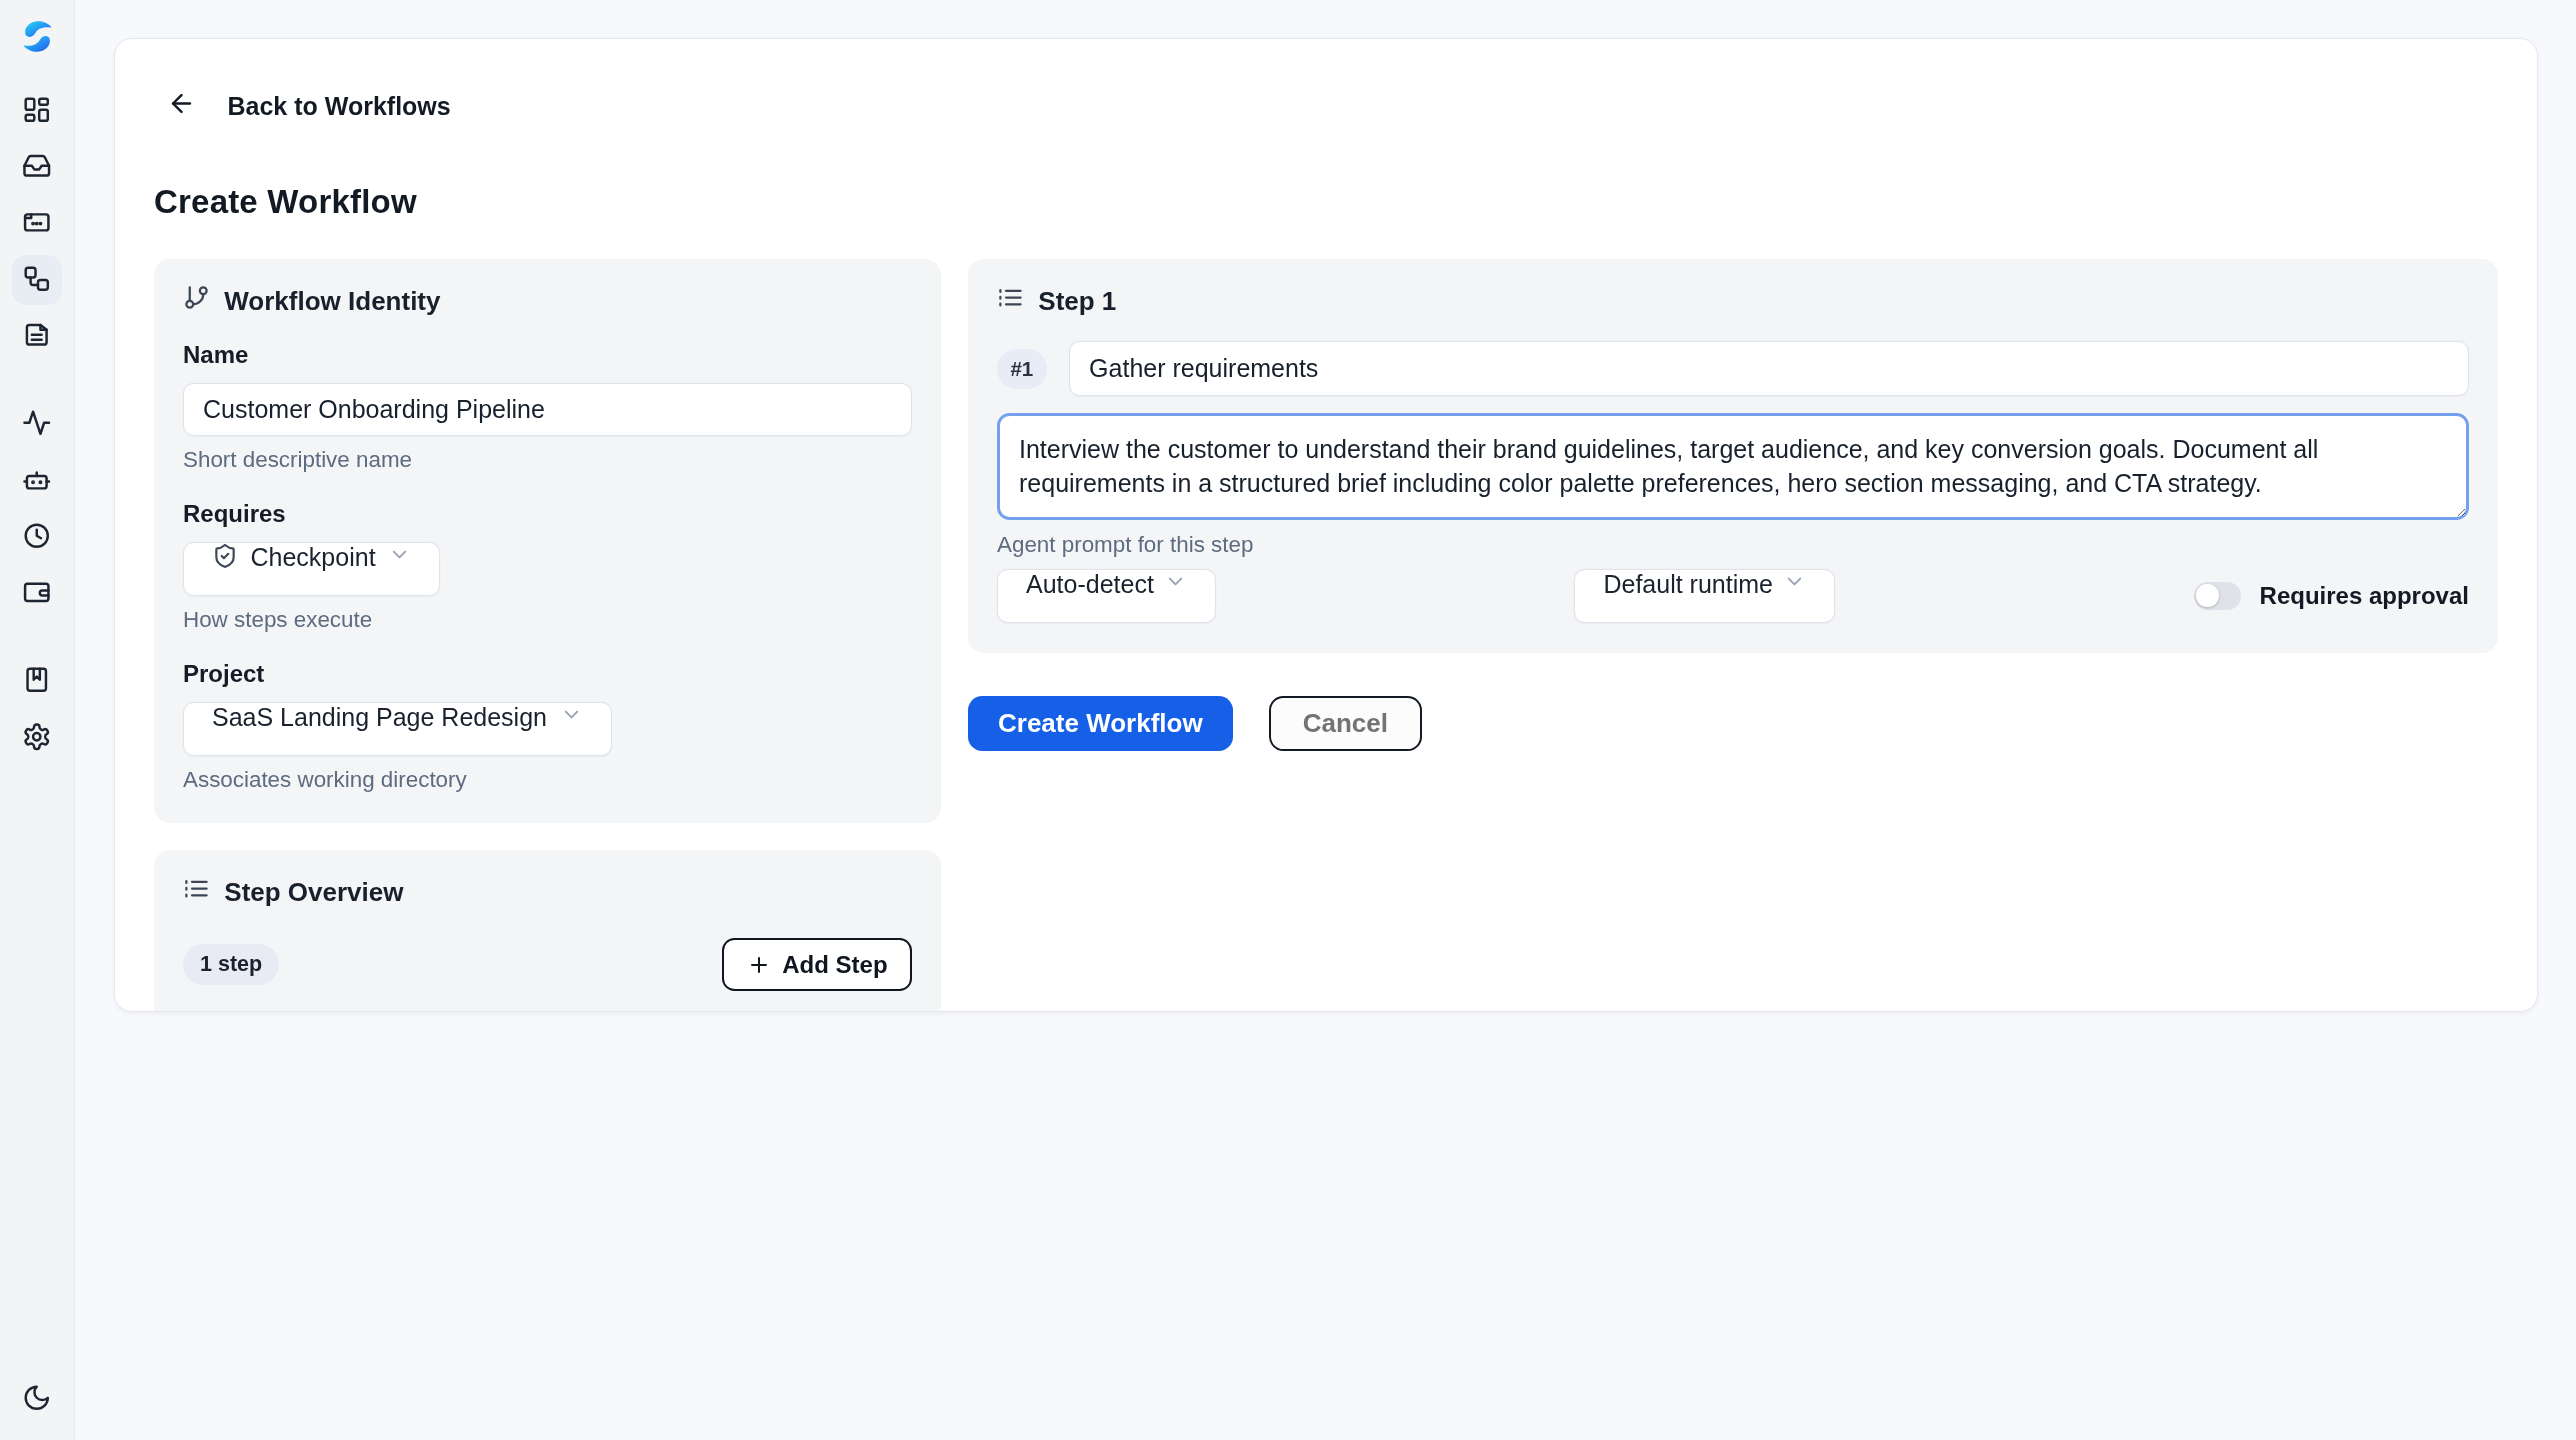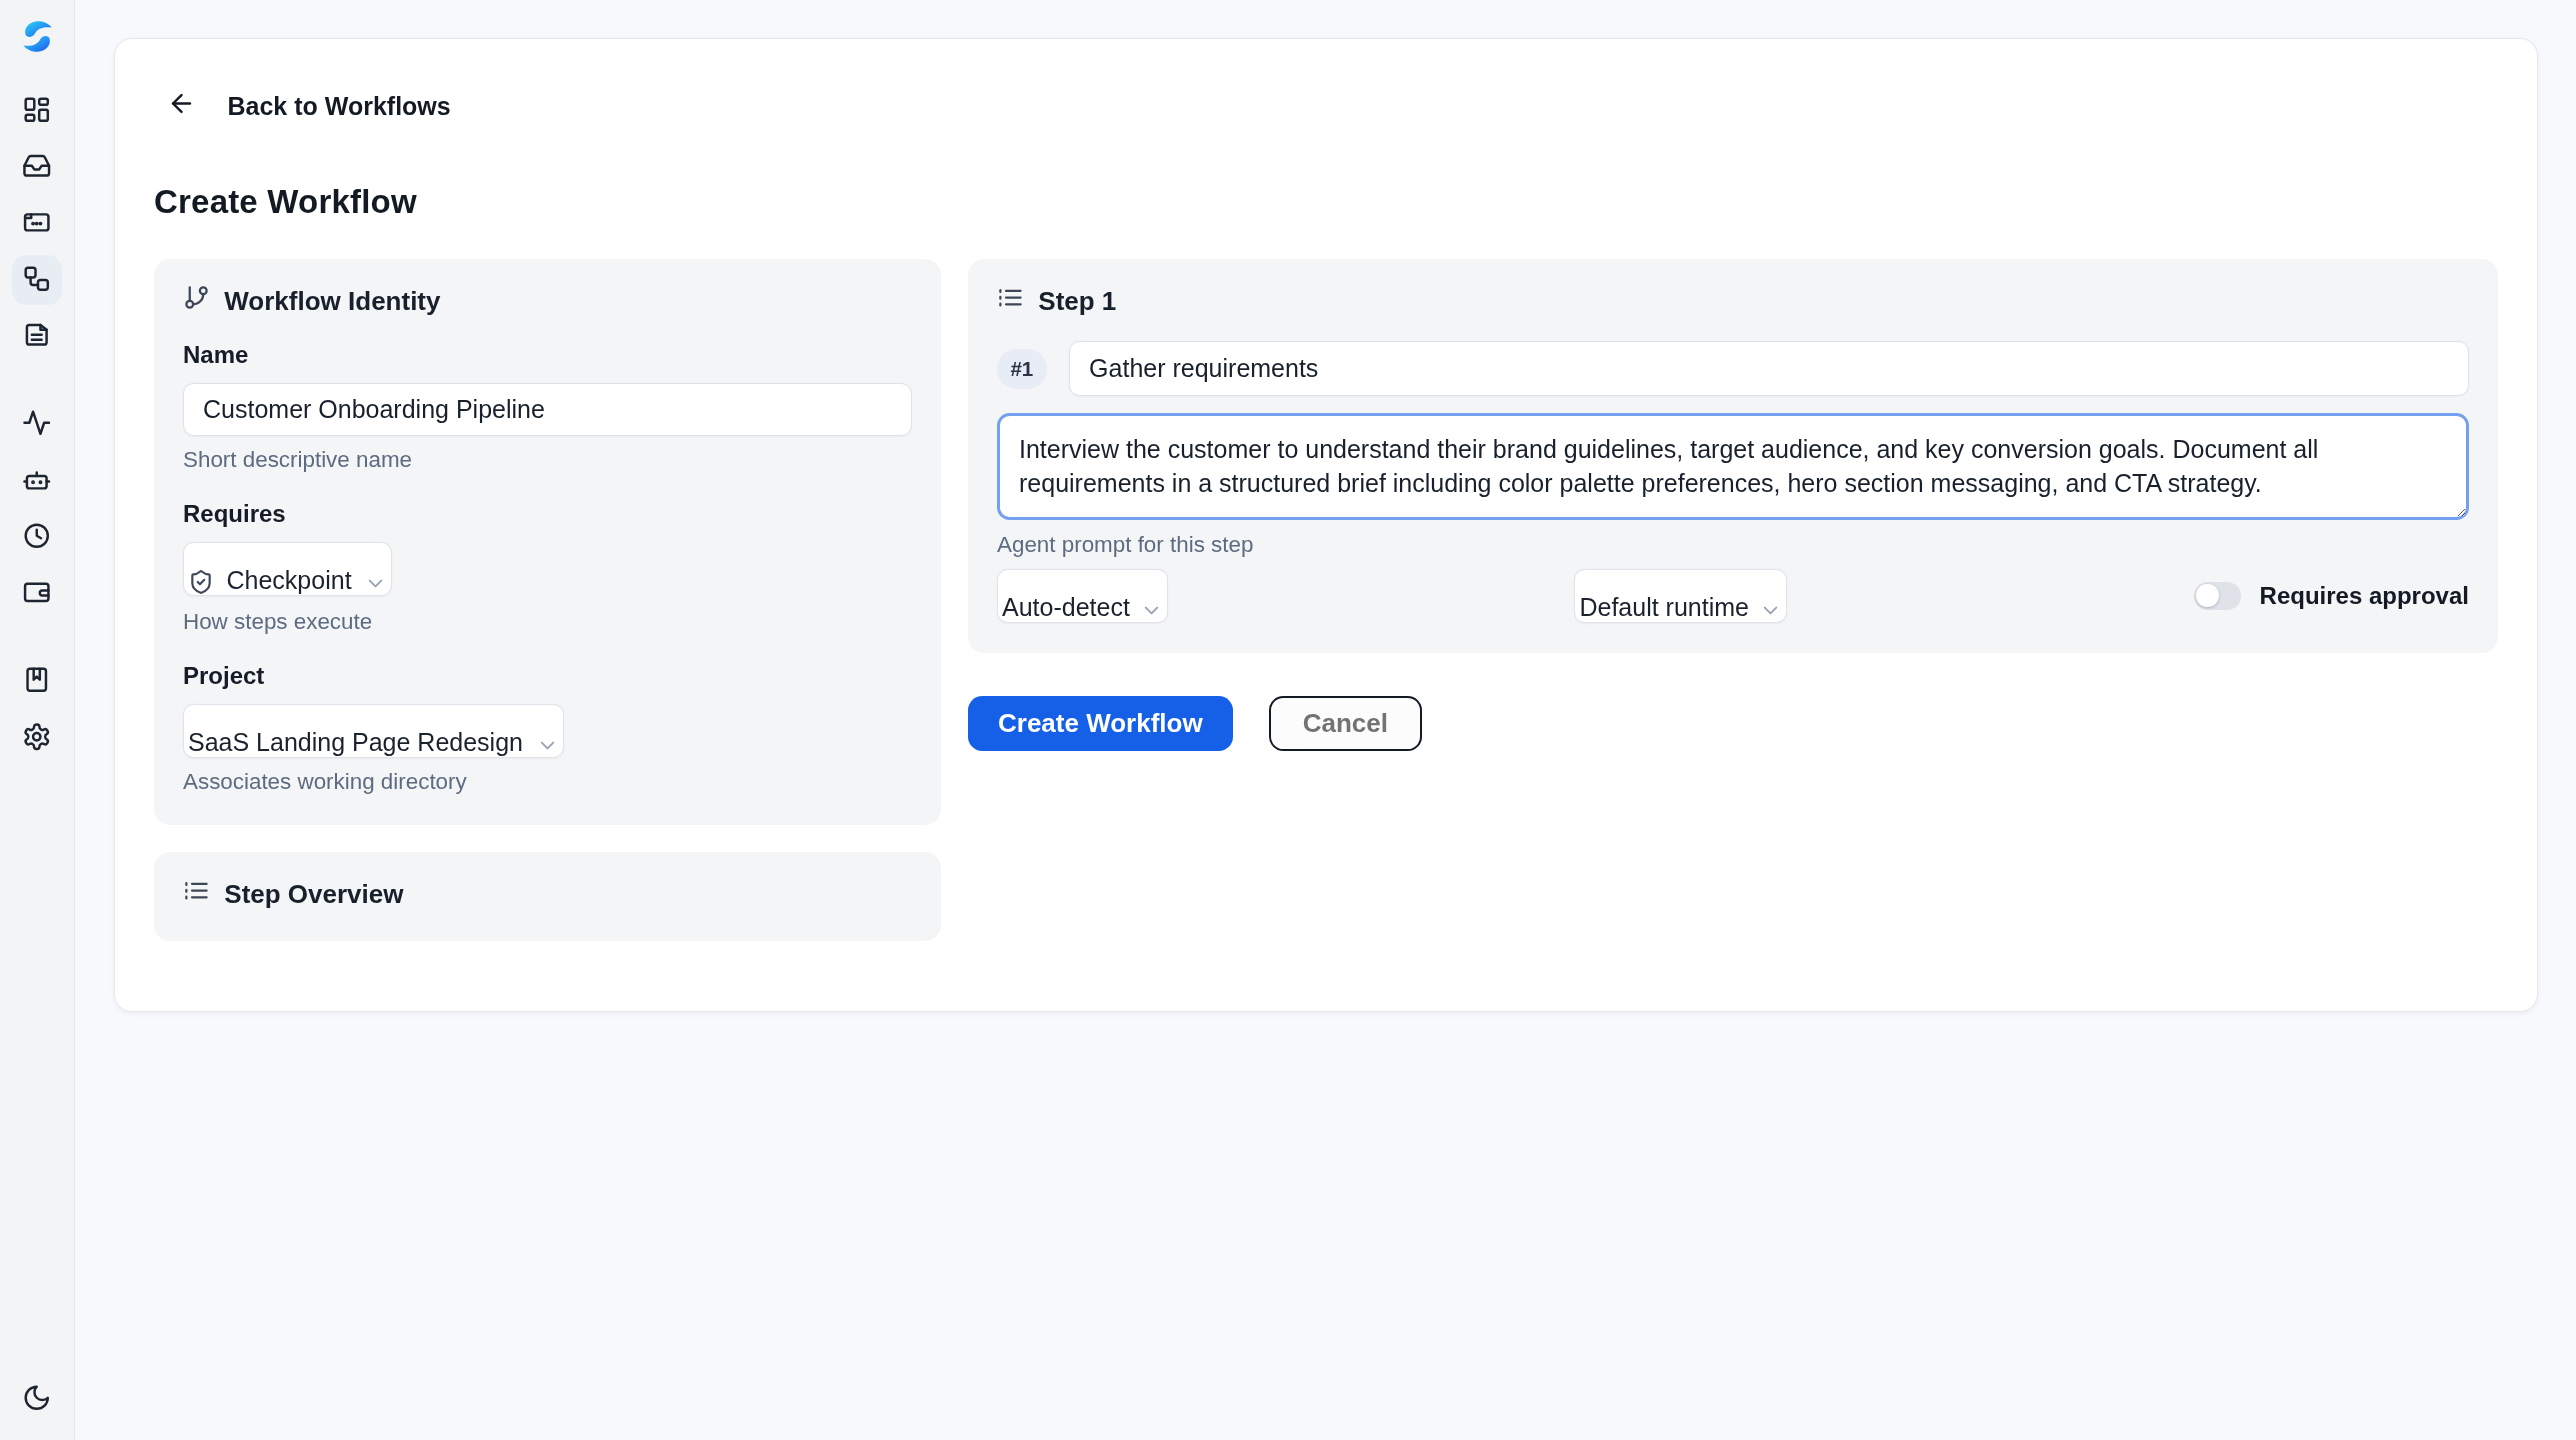--- a/index.html
+++ b/index.html
@@ -47,23 +47,23 @@
   .field-label { font-size:24px; font-weight:600; margin-top:27px; color:#151c27; }
   .field-label.first { margin-top:23px; }
   .text-input {
     width:100%; height:53px; margin-top:13.4px; background:#fff;
     border:1.8px solid #dde1e8; border-radius:10.7px; padding:12px 19px;
     font-size:25px; font-family:inherit; color:#17202b; outline:none;
     box-shadow:0 0.9px 1.8px rgba(16,24,40,.04);
   }
   .helper { margin-top:11.6px; font-size:22.4px; color:#5d6b80; }
   .select-btn {
-    margin-top:13.4px; display:inline-flex; align-items:flex-end; gap:12.5px;
+    margin-top:13.4px; display:inline-flex; align-items:flex-start; gap:12.5px;
     background:#fff; border:1.8px solid #dfe3ea; border-radius:10.7px;
-    height:54px; padding:0 4px; font-size:25px; color:#1a222e; cursor:pointer;
+    height:54px; padding:0 28px; font-size:25px; color:#1a222e; cursor:pointer;
     box-shadow:0 0.9px 1.8px rgba(16,24,40,.05);
   }
   .select-btn svg.lead { width:26px; height:26px; color:#3d4757; }
   .select-btn svg.chev { width:23px; height:23px; color:#9aa3b1; }
   
   .overview-row { display:flex; align-items:center; justify-content:space-between; margin-top:29px; }
   .pill-badge {
     background:#e8ebf3; border-radius:894px; padding:8px 17px;
     font-size:21.5px; font-weight:600; color:#1a2230;
   }
@@ -301,20 +301,29 @@
         <section class="panel">
           <div class="panel-head">
             <span>
               <svg viewBox="0 0 24 24" width="27" height="27" fill="none" stroke="currentColor" stroke-width="2" stroke-linecap="round" stroke-linejoin="round">
                   <path d="M8 6h13M8 12h13M8 18h13"></path>
                   <path d="M3 5.5v1.5M3 11.5v1.5M3 17.5v1.5"></path>
                 </svg>
             </span>
             <span>Step Overview</span>
           </div>
+          <div class="overview-row">
+            <span class="pill-badge">1 step</span>
+            <button class="add-step-btn">
+              <svg viewBox="0 0 24 24" fill="none" stroke="currentColor" stroke-width="2" stroke-linecap="round" stroke-linejoin="round">
+                  <path d="M5 12h14M12 5v14"></path>
+                </svg>
+              <span>Add Step</span>
+            </button>
+          </div>
 
         </section>
       </div>
 
       <div class="col-right">
         <section class="panel">
           <div class="panel-head">
             <span>
               <svg viewBox="0 0 24 24" width="27" height="27" fill="none" stroke="currentColor" stroke-width="2" stroke-linecap="round" stroke-linejoin="round">
                   <path d="M8 6h13M8 12h13M8 18h13"></path>

